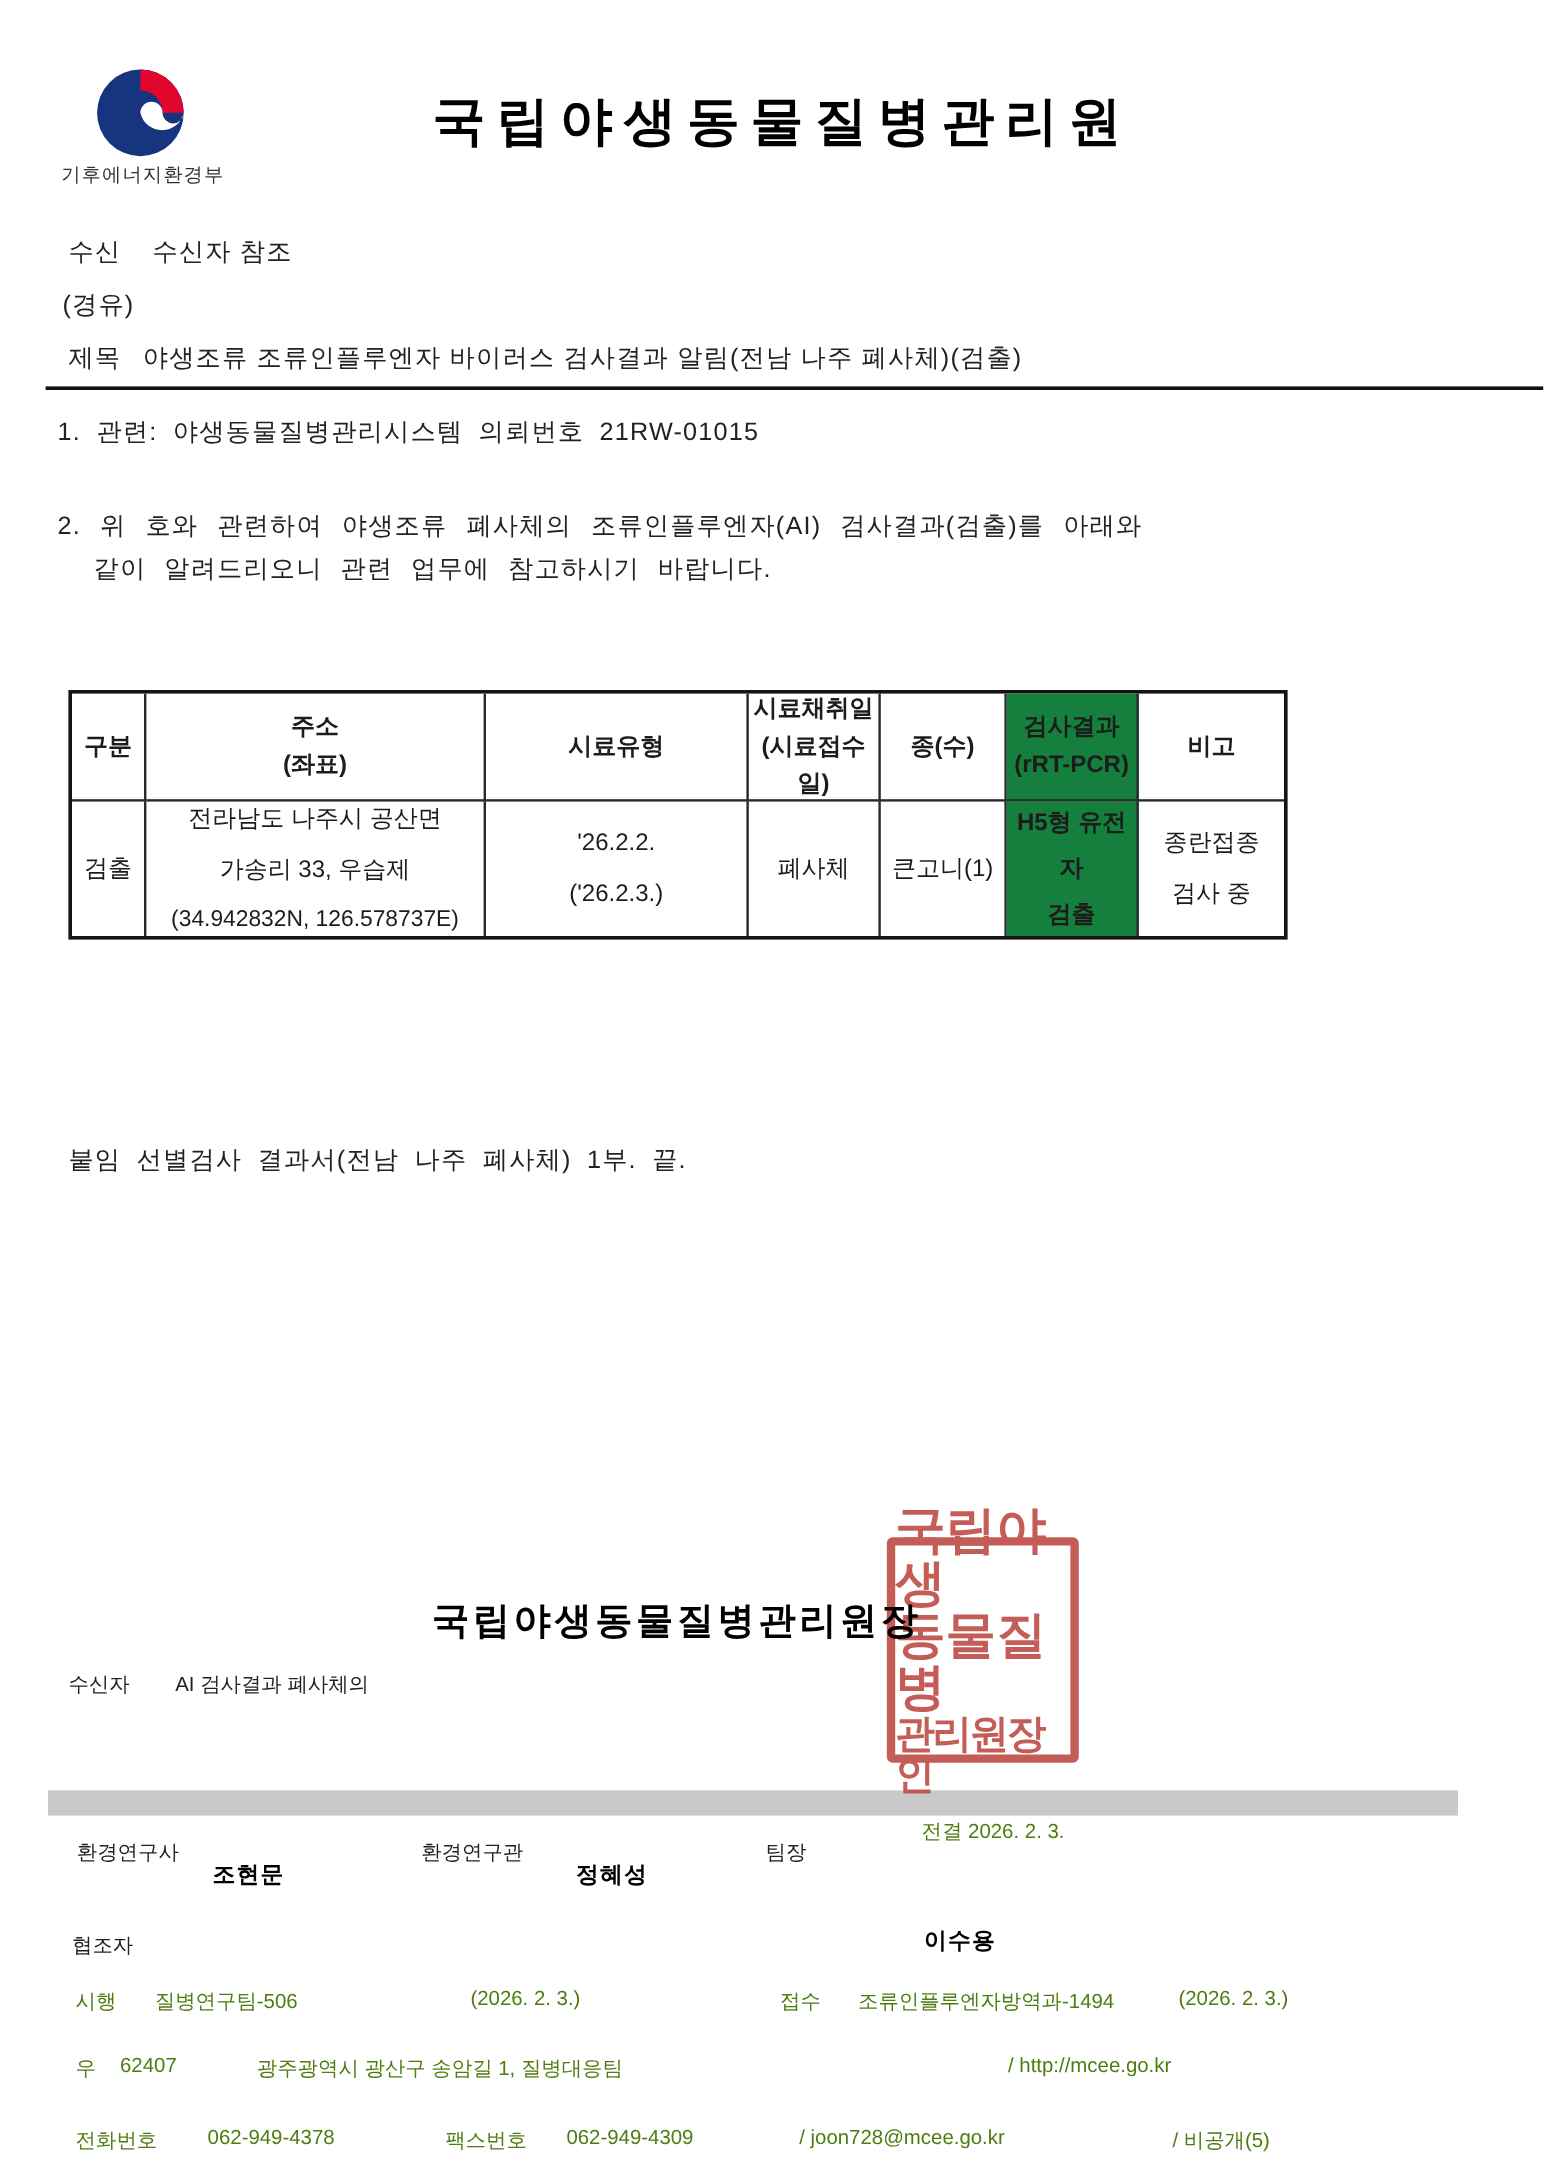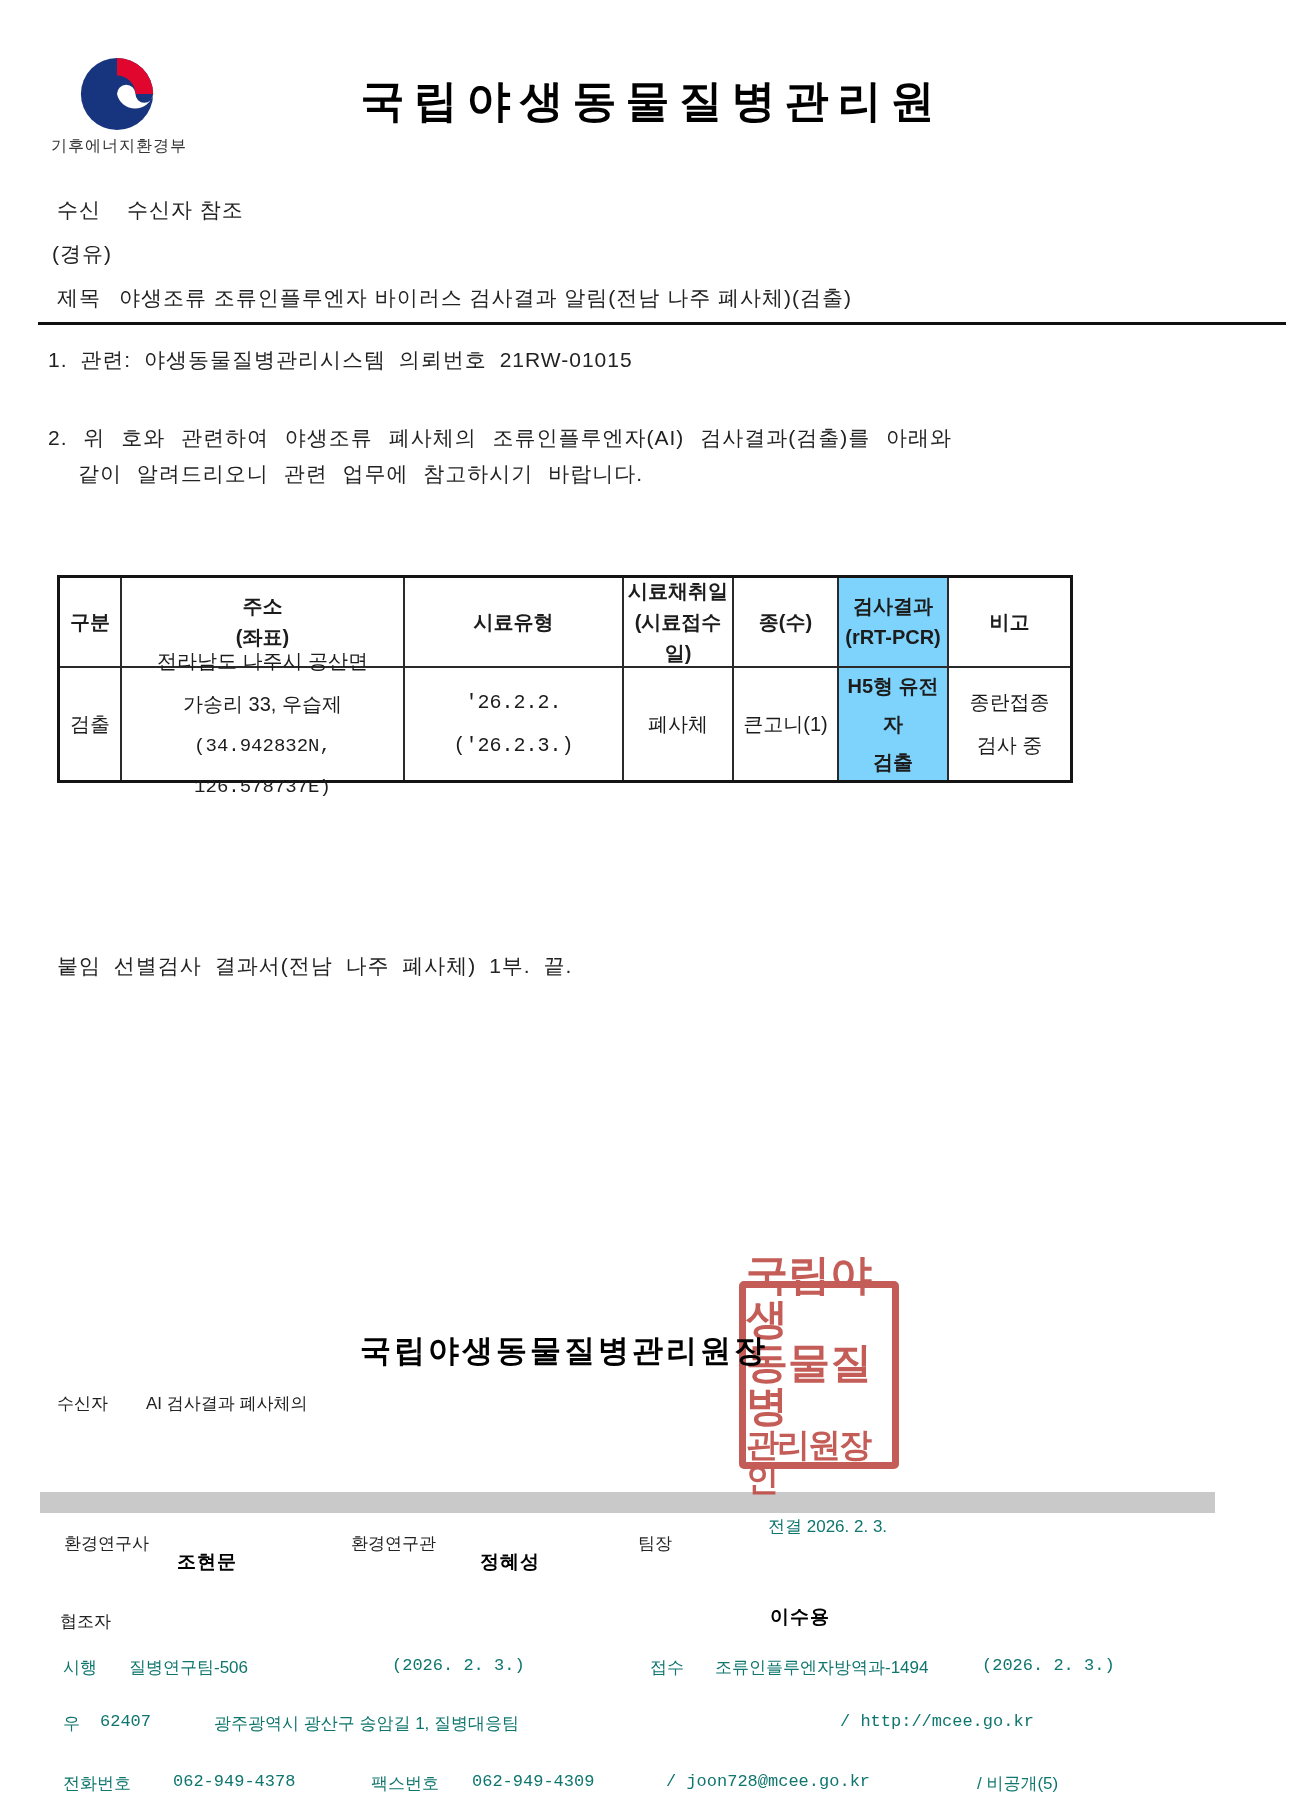--- a/index.html
+++ b/index.html
@@ -1,21 +1,21 @@
 <!DOCTYPE html>
 <html><head>
 <meta charset="utf-8">
 <style>
   html,body{margin:0;padding:0;background:#ffffff;}
   .page{
     position:relative;width:1304px;height:1820px;background:#ffffff;
     font-family:"Liberation Sans","DejaVu Sans",sans-serif;color:#1c1c1c;overflow:hidden;
   }
   .abs{position:absolute;}
-  .mono{font-family:Liberation Mono, monospace;}
+  .mono{font-family:Liberation Sans, sans-serif;}
 
   
   .emblem{left:74px;top:52px;width:86px;height:84px;}
   .ministry{left:30px;top:136px;width:178px;text-align:center;font-size:16px;letter-spacing:1px;color:#333;}
   .org-title{left:0;right:0;top:72px;text-align:center;font-size:44px;font-weight:bold;letter-spacing:9px;color:#000;}
 
   
   .line{font-size:21px;letter-spacing:1px;color:#222;}
   .recv{left:57px;top:196px;}
   .via{left:52px;top:240px;}
@@ -35,21 +35,21 @@
     border:3px solid #141414;background:#fff;
   }
   .cell{
     border-right:2px solid #2a2a2a;display:flex;flex-direction:column;
     justify-content:center;align-items:center;text-align:center;
     font-size:20px;line-height:1.55;padding:2px;box-sizing:border-box;
   }
   .cell.last{border-right:none;}
   .cell.hdr{height:90px;font-weight:bold;border-bottom:2px solid #2a2a2a;}
   .cell.dat{height:112px;}
-  .cell.green{background:#7dd3fc;}
+  .cell.green{background:#15803d;}
   .cell .wide{line-height:2.15;}
   .result-text{font-weight:bold;line-height:1.9;}
 
   .attachment{left:57px;top:952px;word-spacing:6px;}
 
   
   .director{left:360px;top:1330px;font-size:31px;font-weight:bold;letter-spacing:3px;color:#000;z-index:3;}
   .stamp{
     left:716px;top:1281px;width:146px;height:174px;border:7px solid #bf4f49;border-radius:5px;
     display:flex;flex-direction:column;justify-content:center;align-items:center;
@@ -60,21 +60,21 @@
   .stamp .s3{font-size:33px;letter-spacing:-2px;}
 
   .final-recv{left:57px;top:1392px;font-size:17px;color:#222;}
   .final-recv .val{margin-left:38px;}
 
   .gray-bar{left:40px;top:1492px;width:1175px;height:21px;background:#c9c9c9;}
 
   
   .f-label{font-size:17px;color:#222;}
   .f-name{font-size:19px;font-weight:bold;color:#000;letter-spacing:1px;}
-  .f-small{font-size:17px;color:#0f766e;}
+  .f-small{font-size:17px;color:#4d7c0f;}
 </style>
 </head>
 <body>
 
 <div class="page">
 
   <svg class="abs emblem" viewBox="0 0 100 100" xmlns="http://www.w3.org/2000/svg">
     <circle cx="50" cy="50" r="43" fill="#17357e"></circle>
     <path d="M50 7 a43 43 0 0 1 43 43 l-21 0 a22 22 0 0 0 -22 -22 z" fill="#e0062e"></path>
     <path d="M93 50 a22 22 0 0 1 -43 0 a11 11 0 0 1 22 0 a10 10 0 0 0 21 0 z" fill="#ffffff"></path>

